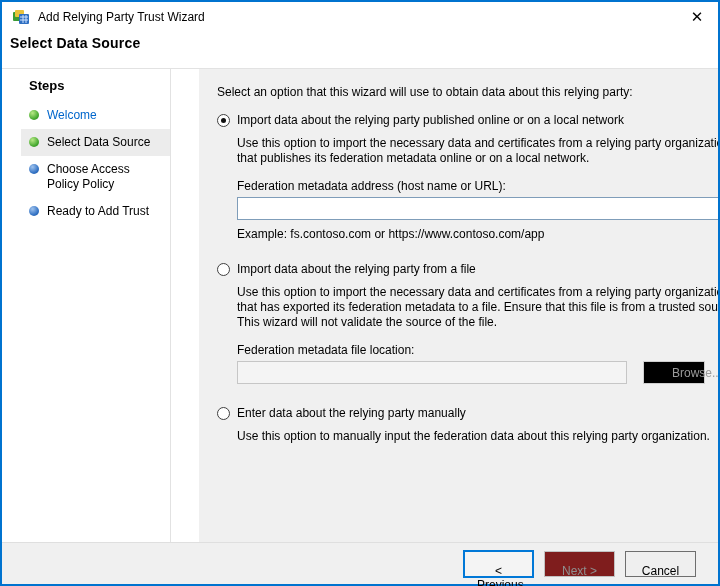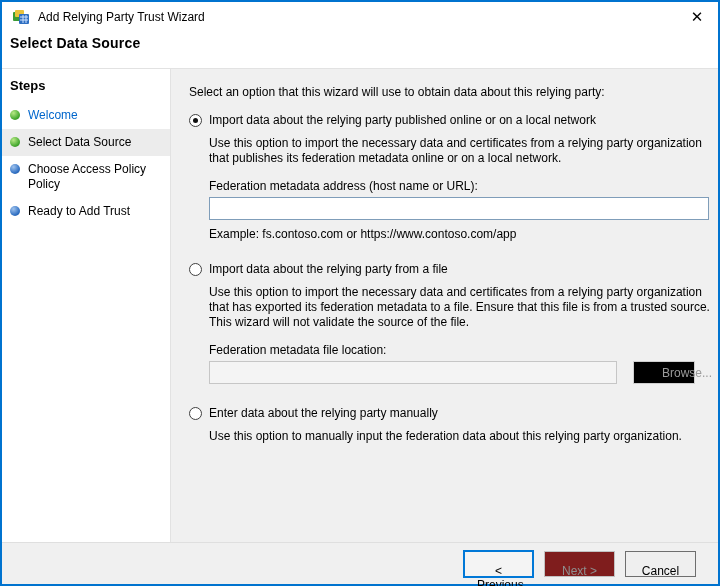--- a/index.html
+++ b/index.html
@@ -16,30 +16,30 @@
   .titlebar { flex:0 0 30px; display:flex; align-items:center; gap:8px; padding:0 8px 0 10px; background:#fff; }
   .titlebar .wicon { width:18px; height:16px; flex:0 0 auto; }
   .titlebar .title { font-size:12px; font-weight:normal; }
   .closebtn { margin-left:auto; width:26px; height:26px; display:flex; align-items:center; justify-content:center;
               font-size:15px; color:#000; cursor:default; }
   
   .pageheader { flex:0 0 37px; padding:3px 10px 0 8px; background:#fff; border-bottom:1px solid #e2e2e2; }
   .pageheader h1 { margin:0; font-size:14px; font-weight:bold; letter-spacing:.2px; }
   
   .bodyrow { flex:1 1 auto; display:flex; min-height:0; }
-  .sidebar { flex:0 0 169px; background:#fff; border-right:1px solid #e2e2e2; padding-top:7px; }
+  .sidebar { flex:0 0 169px; background:#fff; border-right:1px solid #e2e2e2; padding-top:7px;padding-left:19px; }
   .steps-heading { font-size:13px; font-weight:bold; padding:2px 8px 9px 8px; }
   .step { display:flex; align-items:flex-start; gap:8px; padding:6px 6px 6px 8px; font-size:12px; line-height:15px; cursor:default; }
   .step.current { background:#ececec; }
   .bullet { width:10px; height:10px; border-radius:50%; margin-top:2px; flex:0 0 auto;
             background:radial-gradient(circle at 35% 30%, #9fc3ee, #2f6fc2 65%, #1d4f95); }
   .bullet.done { background:radial-gradient(circle at 35% 30%, #b8e986, #44a82f 65%, #2d7a1e); }
   .step.link .step-text { color:#0066cc; }
   
-  .main { flex:1 1 auto; background:#f0f0f0; padding:16px 13px 0 18px; font-size:12px; line-height:14px; overflow:hidden; }
+  .main { flex:1 1 auto; background:#f0f0f0; padding:16px 13px 0 18px; font-size:12px; line-height:14px; overflow:hidden;margin-left:28px; }
   .instruction { margin:0 0 14px 0; }
   .option-head { display:flex; align-items:center; gap:7px; margin:0 0 9px 0; cursor:default; }
   .radio { width:13px; height:13px; border-radius:50%; border:1px solid #404040; background:#fff; position:relative; flex:0 0 auto; }
   .radio.checked::after { content:""; position:absolute; left:3px; top:3px; width:5px; height:5px; border-radius:50%; background:#101010; }
   .option-desc { margin:0 0 0 20px; width:508px; line-height:15px; }
   .field-label { margin:13px 0 4px 20px; }
   .text-input { display:block; margin-left:20px; width:500px; height:23px; border:1px solid #7f9db9; background:#fff;
                 font:12px "Liberation Sans", sans-serif; padding:0 4px; outline:none; }
   .text-input[disabled] { background:#f4f4f4; border-color:#c6c6c6; }
   .example { margin:7px 0 21px 20px; }

